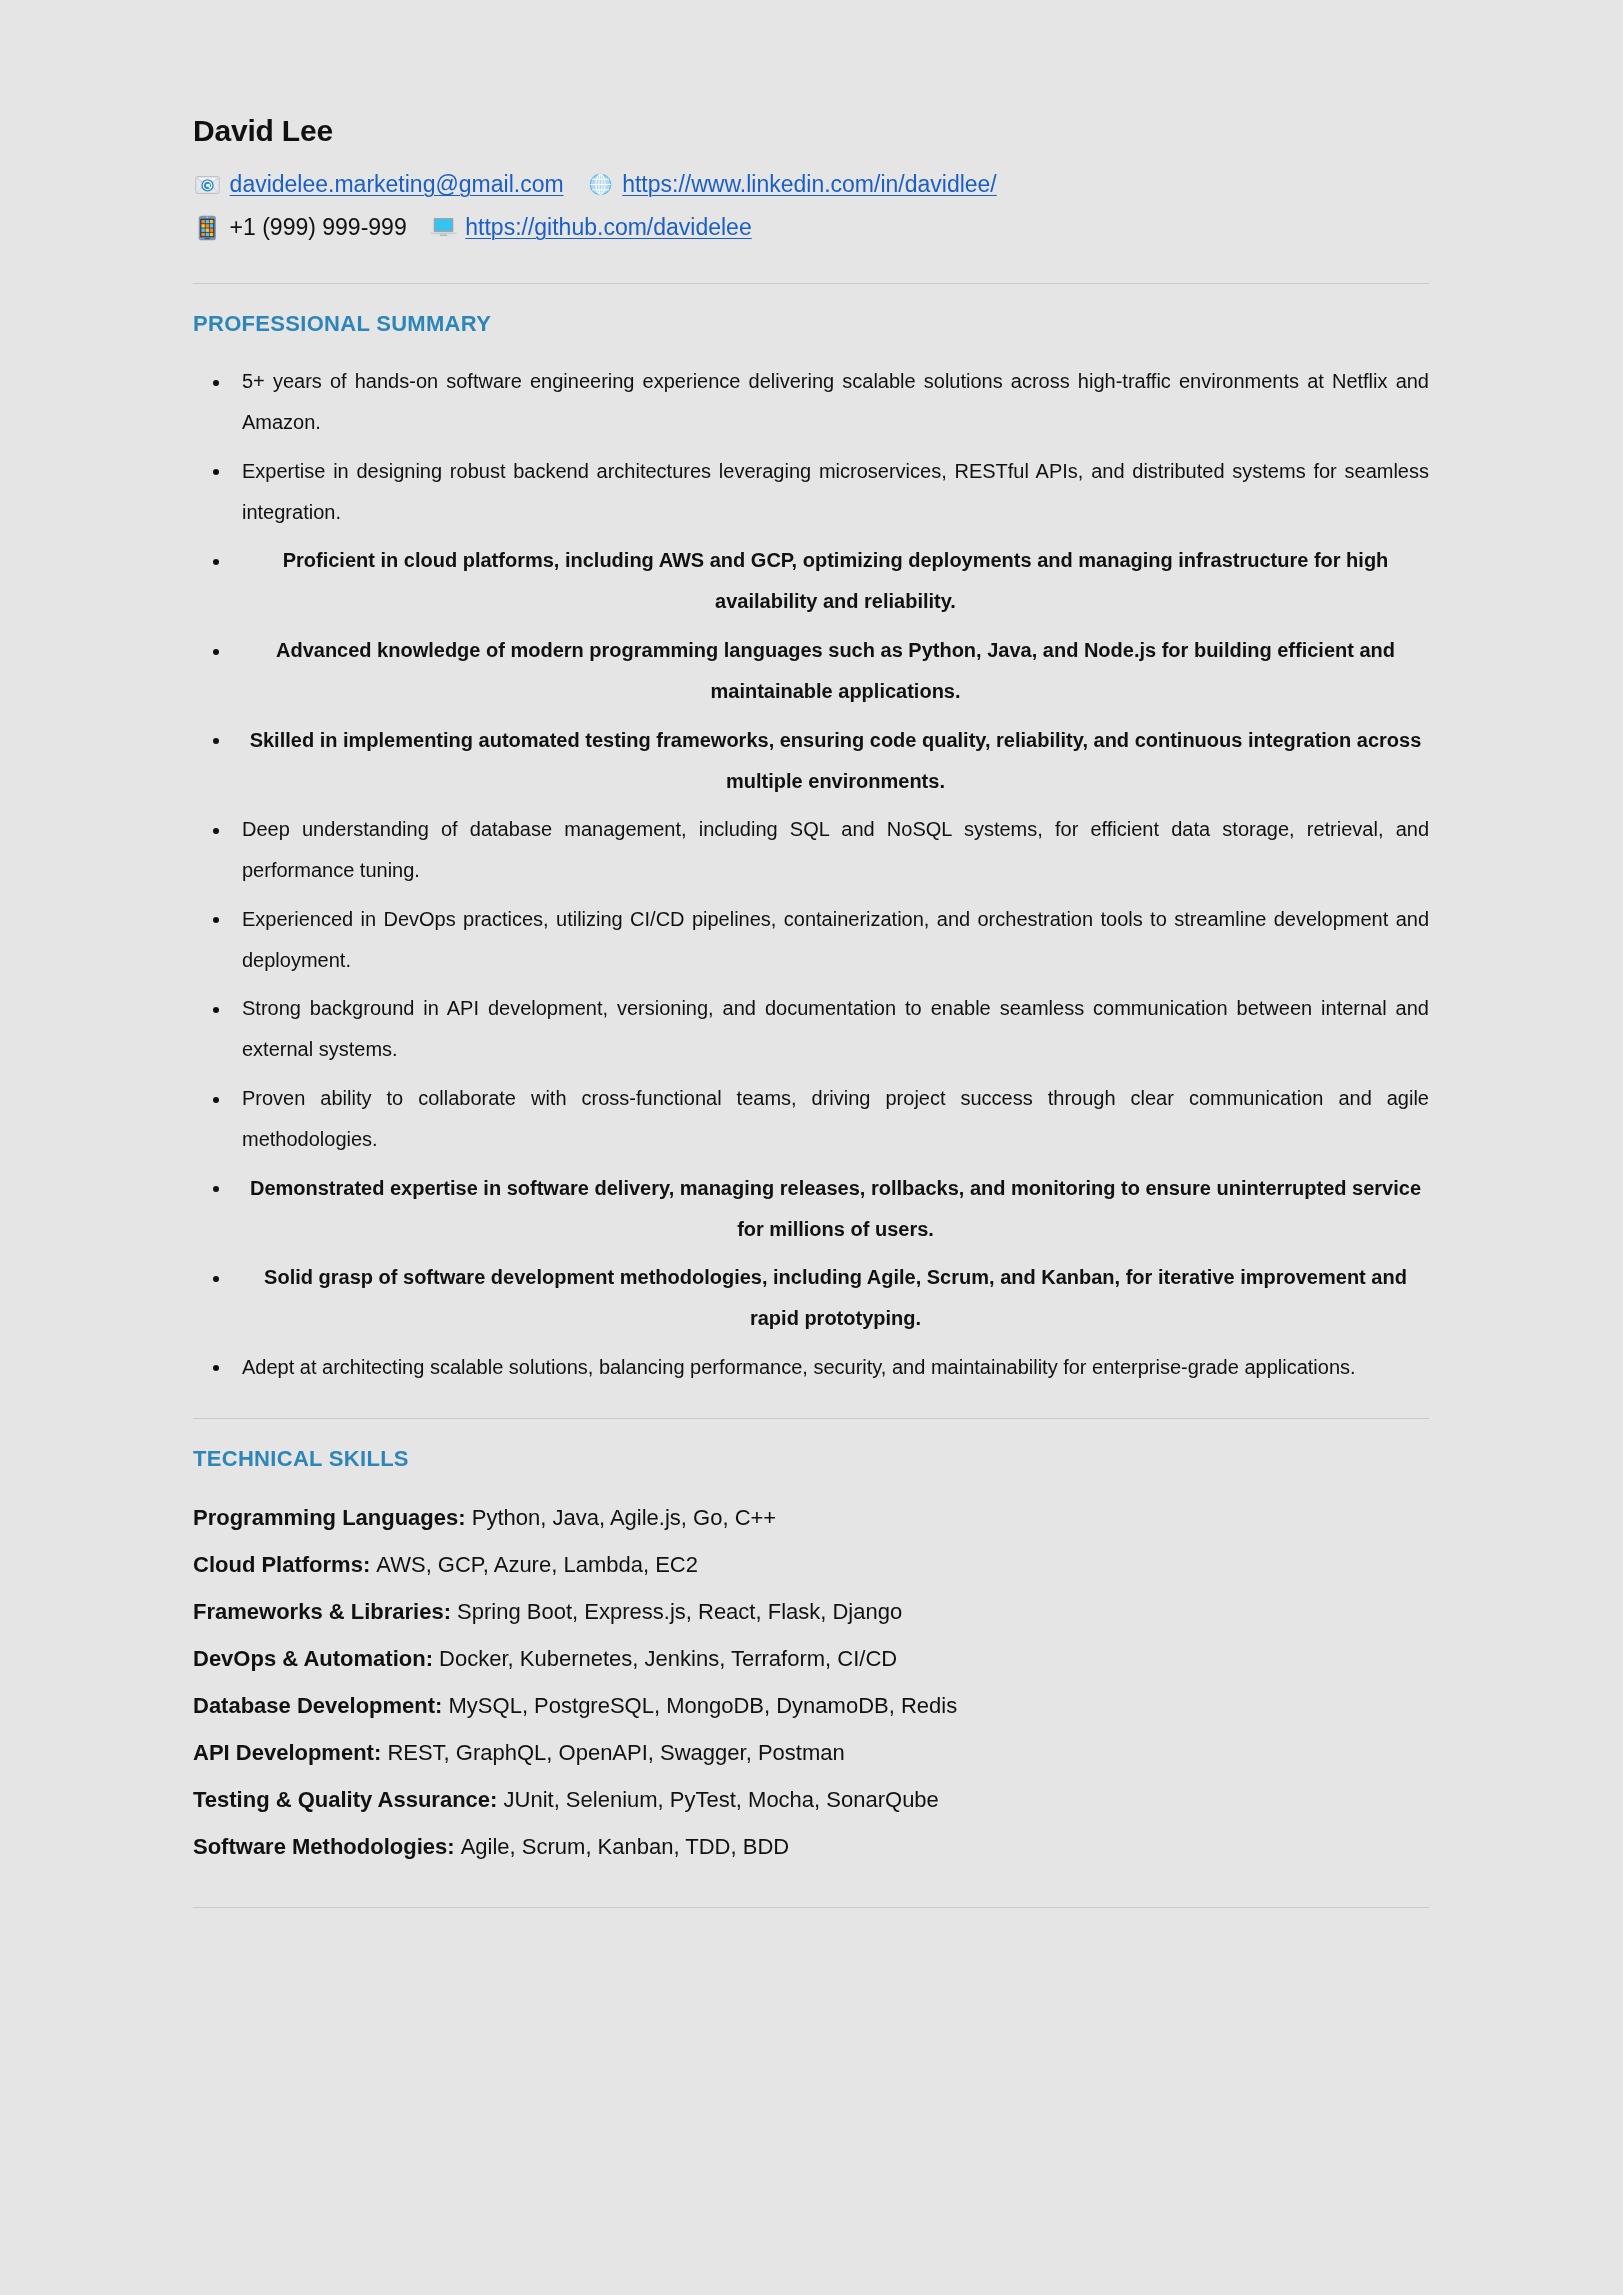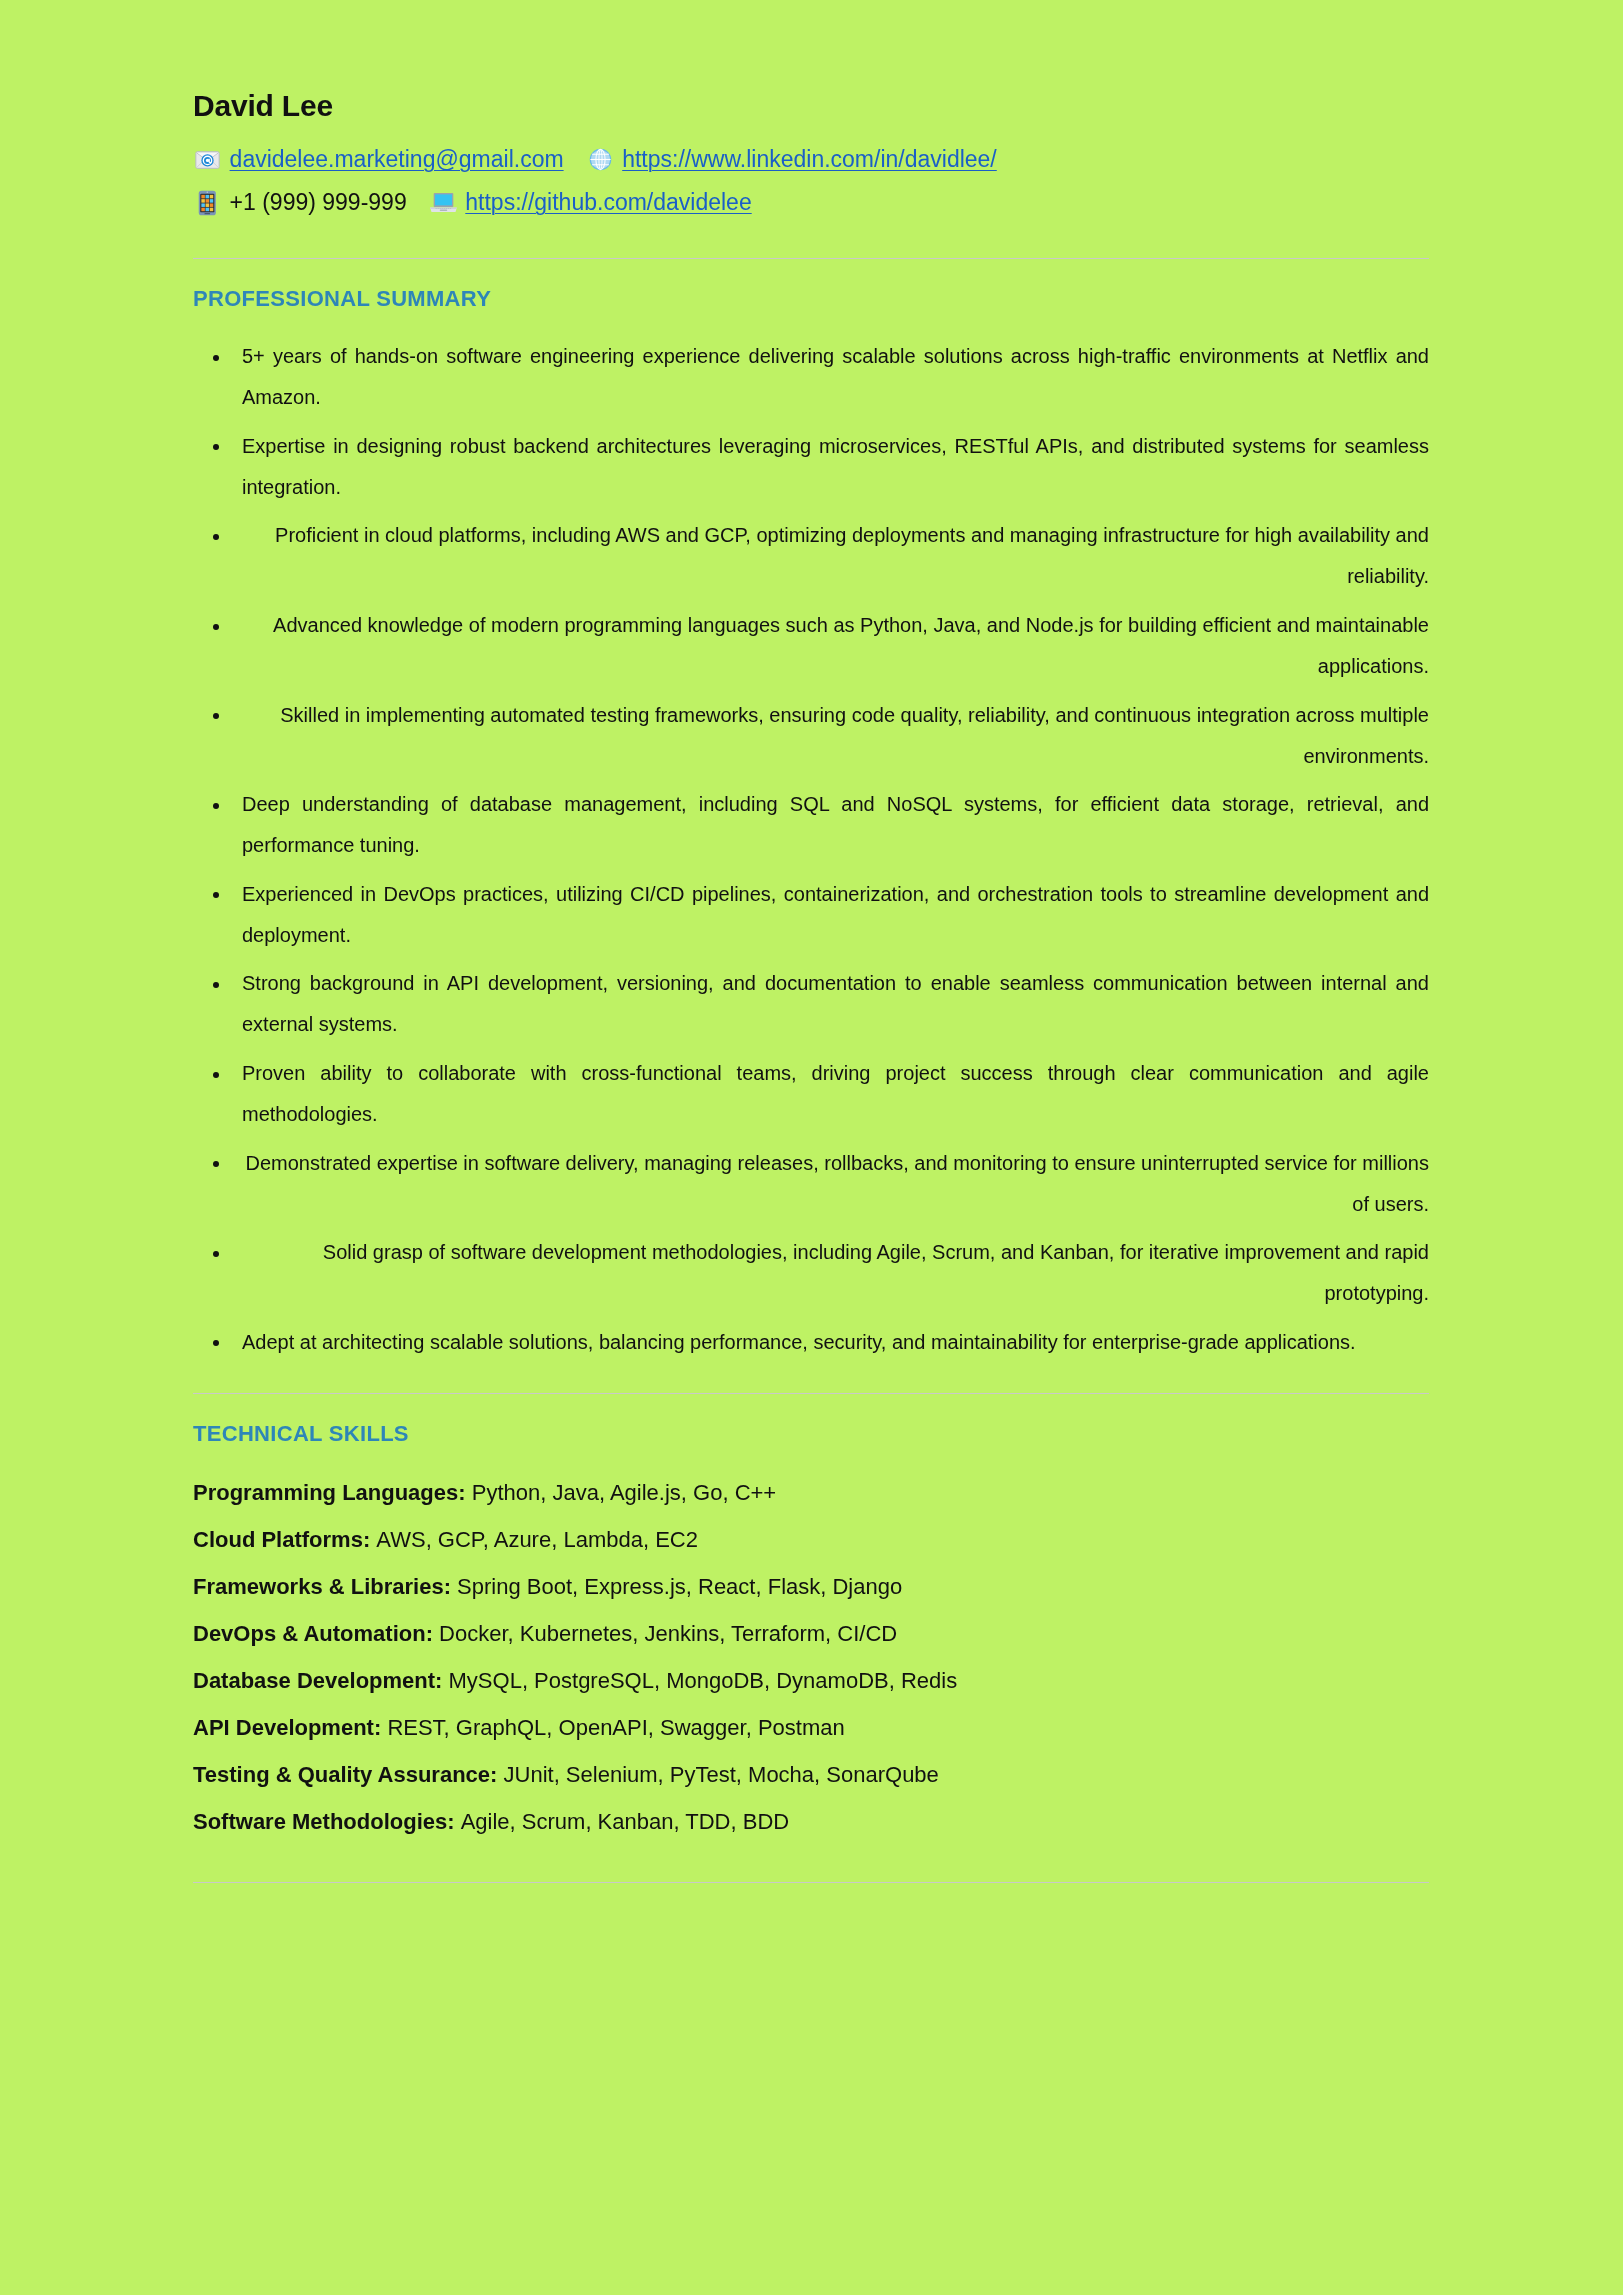--- a/index.html
+++ b/index.html
@@ -12,23 +12,23 @@
     width: 1623px;
     height: 2295px;
     font-family: "Liberation Sans", sans-serif;
     color: #111111;
     -webkit-font-smoothing: antialiased;
   }
   .page {
     position: relative;
     width: 1623px;
     height: 2295px;
-    background: #bef264;
+    background: #e5e5e5;
     box-sizing: border-box;
-    padding: 91px 194px 0 193px;
+    padding: 116px 194px 0 193px;
   }
   .doc {
     width: 1236px;
   }
 
   
   .name {
     font-size: 30px;
     font-weight: 700;
     letter-spacing: -0.2px;
@@ -115,21 +115,21 @@
   ul.bullets li::before {
     content: "";
     position: absolute;
     left: 20px;
     top: 18.6px;
     width: 6px;
     height: 6px;
     border-radius: 50%;
     background: #111111;
   }
-  ul.bullets li.nojustify { text-align: right; }
+  ul.bullets li.nojustify { text-align: center; font-weight: bold; }
 
   
   .skills {
     margin-top: 22px;
   }
   .skill-line {
     font-size: 22px;
     line-height: 47px;
     color: #111111;
     white-space: nowrap;

